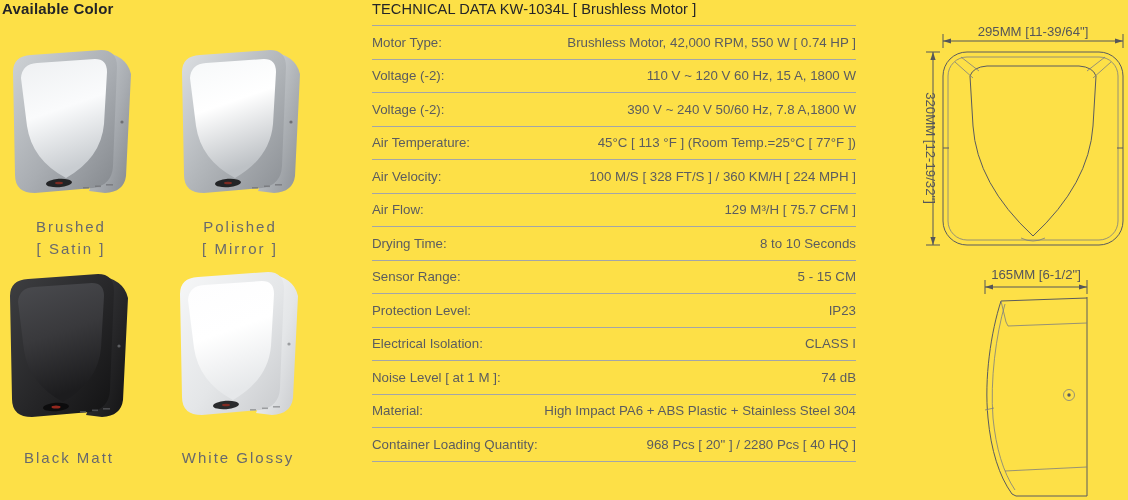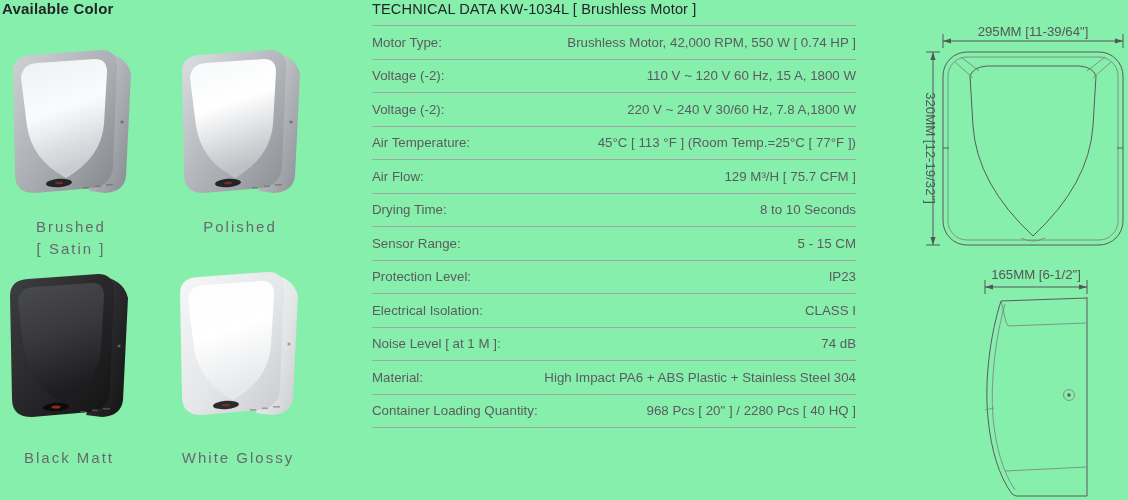--- a/index.html
+++ b/index.html
@@ -1,17 +1,17 @@
 <!DOCTYPE html>
 <html><head>
 <meta charset="utf-8">
 <style>
   html,body{margin:0;padding:0;background:#ffffff;}
   .canvas{
-    position:relative;width:1128px;height:500px;background:#86efac;
+    position:relative;width:1128px;height:500px;background:#fde047;
     font-family:"Liberation Sans",sans-serif;overflow:hidden;
   }
   
   .colors-heading{
     position:absolute;left:2px;top:0px;font-size:15px;font-weight:bold;
     color:#232427;letter-spacing:.2px;
   }
   .pp{position:absolute;width:132px;height:156px;}
   .pp svg{display:block;width:100%;height:100%;}
   .pp-1{left:5px;top:44px;}
@@ -110,20 +110,21 @@
       <circle cx="117" cy="78" r="1.6" fill="#6f7074"></circle>
       <g fill="#6f7074" opacity=".7">
         <rect x="78" y="143" width="6" height="1.6"></rect>
           <rect x="90" y="141.5" width="6" height="1.6"></rect>
           <rect x="101" y="140" width="7" height="1.6"></rect>
       </g>
     </svg>
   </div>
   <div class="variant-label vl-2">
     <div>Polished</div>
+    <div>[ Mirror ]</div>
   </div>
 
   <div class="pp pp-3">
     <svg viewBox="0 0 132 156">
       <defs>
         <linearGradient id="kB" x1="0" y1="0" x2="1" y2="1">
           <stop offset="0" stop-color="#3e3f42"></stop>
             <stop offset=".55" stop-color="#262628"></stop>
             <stop offset="1" stop-color="#121213"></stop>
         </linearGradient>
@@ -187,25 +188,29 @@
     <div class="spec-row">
       <span class="lbl">Motor Type:</span>
       <span class="val">Brushless Motor, 42,000 RPM, 550 W [ 0.74 HP ]</span>
     </div>
     <div class="spec-row">
       <span class="lbl">Voltage (-2):</span>
       <span class="val">110 V ~ 120 V 60 Hz, 15 A, 1800 W</span>
     </div>
     <div class="spec-row">
       <span class="lbl">Voltage (-2):</span>
-      <span class="val">220 V ~ 240 V  30/60 Hz, 7.8 A,1800 W</span>
+      <span class="val">390 V ~ 240 V  50/60 Hz, 7.8 A,1800 W</span>
     </div>
     <div class="spec-row">
       <span class="lbl">Air Temperature:</span>
       <span class="val">45°C [ 113 °F ] (Room Temp.=25°C [ 77°F ])</span>
+    </div>
+    <div class="spec-row">
+      <span class="lbl">Air Velocity:</span>
+      <span class="val">100 M/S [ 328 FT/S ] / 360 KM/H [ 224 MPH ]</span>
     </div>
     <div class="spec-row">
       <span class="lbl">Air Flow:</span>
       <span class="val">129 M³/H [ 75.7 CFM ]</span>
     </div>
     <div class="spec-row">
       <span class="lbl">Drying Time:</span>
       <span class="val">8 to 10 Seconds</span>
     </div>
     <div class="spec-row">

